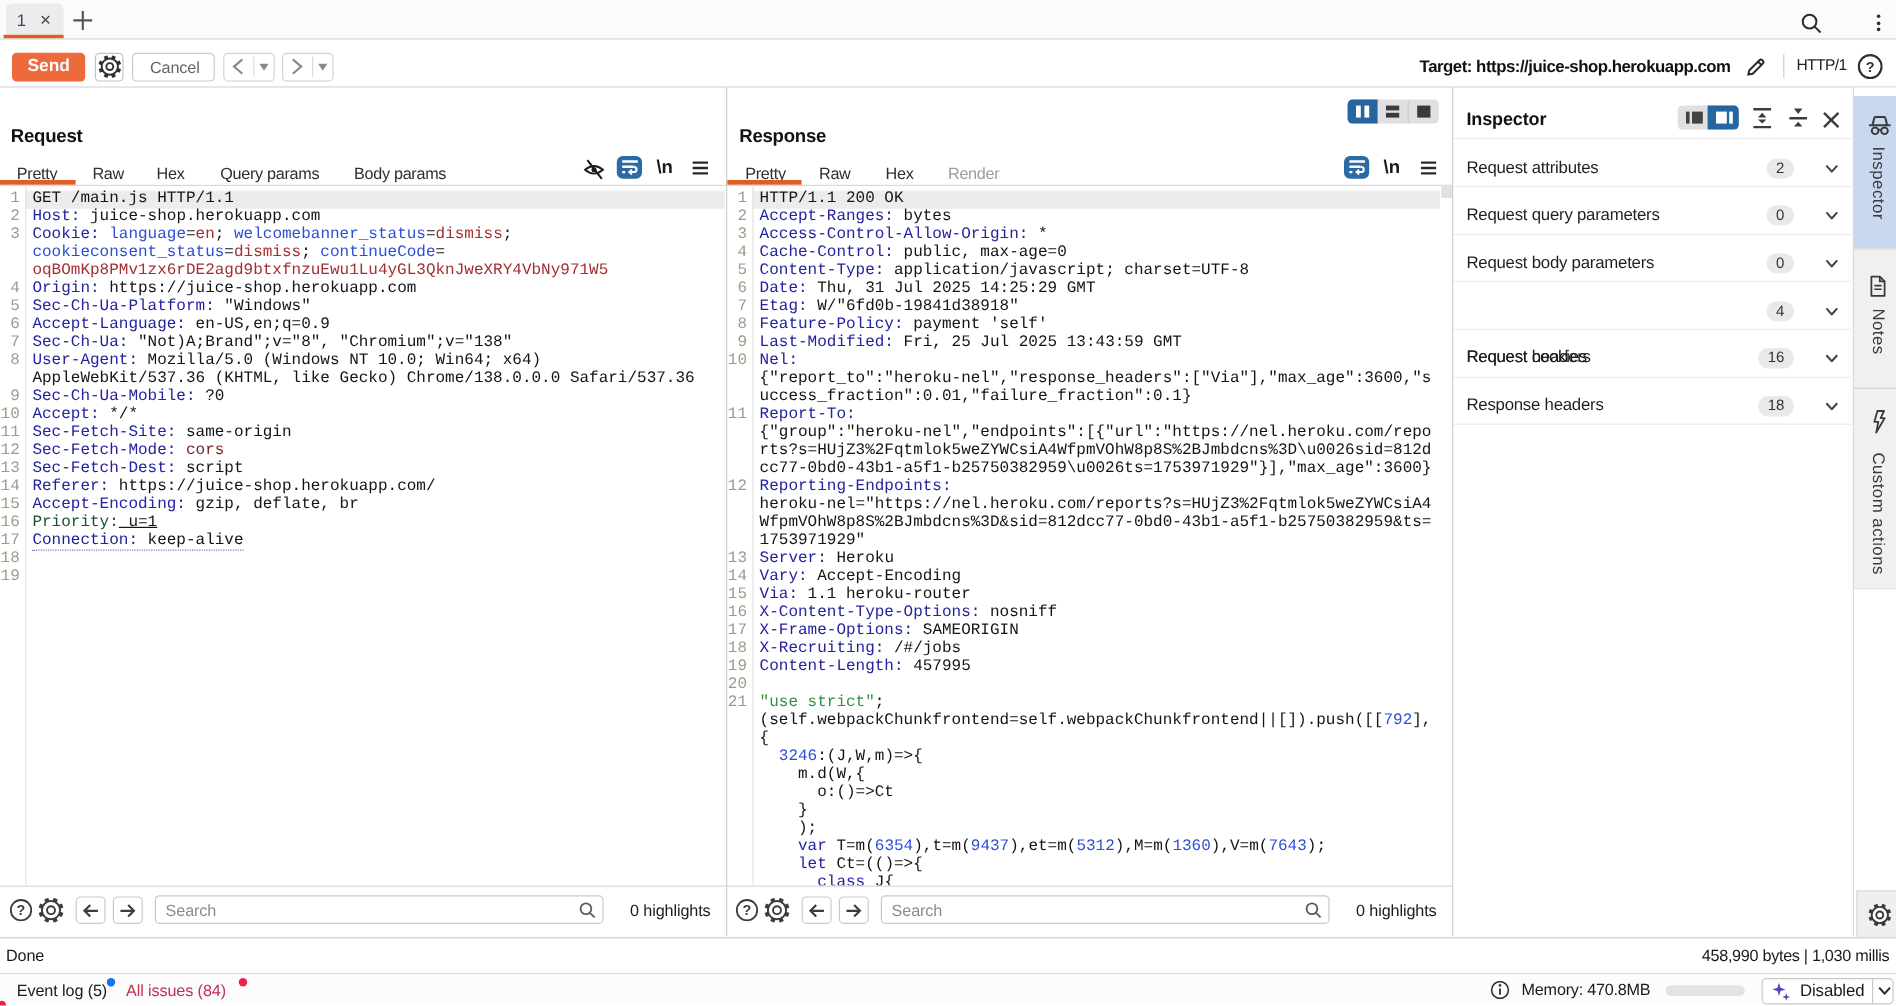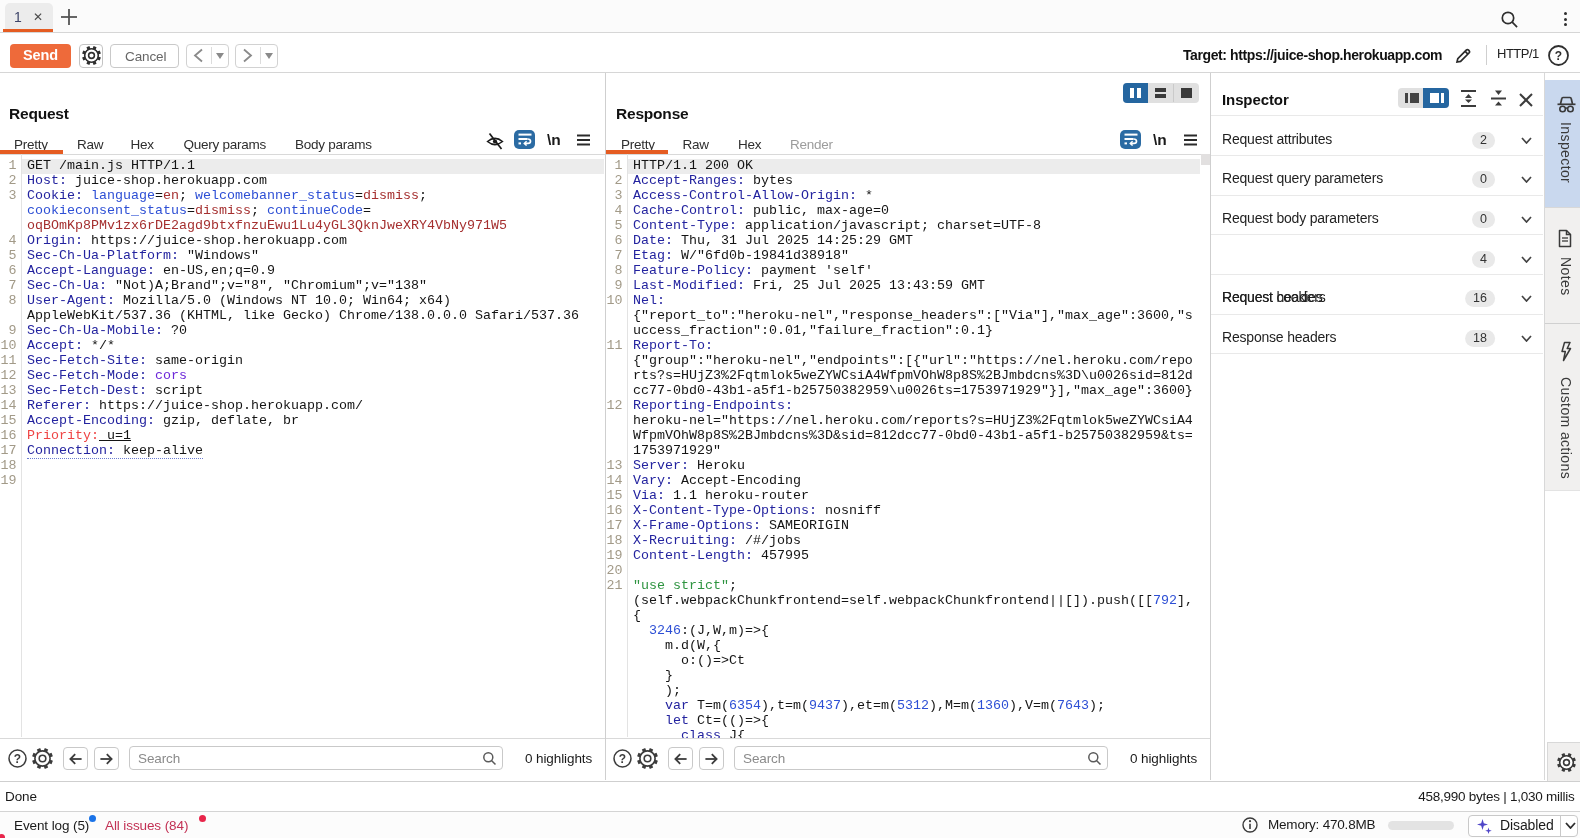--- a/index.html
+++ b/index.html
@@ -152,29 +152,29 @@
 <div class="ln" style="left:0px;top:138.5px;width:16.5px;">8</div>
 <div class="code" style="left:27px;top:138.5px;"><span style="color:#23239f;">User-Agent:</span><span style="color:#141414;"> Mozilla/5.0 (Windows NT 10.0; Win64; x64)</span></div>
 <div class="code" style="left:27px;top:153.5px;"><span style="color:#141414;">AppleWebKit/537.36 (KHTML, like Gecko) Chrome/138.0.0.0 Safari/537.36</span></div>
 <div class="ln" style="left:0px;top:168.5px;width:16.5px;">9</div>
 <div class="code" style="left:27px;top:168.5px;"><span style="color:#23239f;">Sec-Ch-Ua-Mobile:</span><span style="color:#141414;"> ?0</span></div>
 <div class="ln" style="left:0px;top:183.5px;width:16.5px;">10</div>
 <div class="code" style="left:27px;top:183.5px;"><span style="color:#23239f;">Accept:</span><span style="color:#141414;"> */*</span></div>
 <div class="ln" style="left:0px;top:198.5px;width:16.5px;">11</div>
 <div class="code" style="left:27px;top:198.5px;"><span style="color:#23239f;">Sec-Fetch-Site:</span><span style="color:#141414;"> same-origin</span></div>
 <div class="ln" style="left:0px;top:213.5px;width:16.5px;">12</div>
-<div class="code" style="left:27px;top:213.5px;"><span style="color:#23239f;">Sec-Fetch-Mode:</span><span style="color:#6d28d9;"> cors</span></div>
+<div class="code" style="left:27px;top:213.5px;"><span style="color:#23239f;">Sec-Fetch-Mode:</span><span style="color:#7f1d1d;"> cors</span></div>
 <div class="ln" style="left:0px;top:228.5px;width:16.5px;">13</div>
 <div class="code" style="left:27px;top:228.5px;"><span style="color:#23239f;">Sec-Fetch-Dest:</span><span style="color:#141414;"> script</span></div>
 <div class="ln" style="left:0px;top:243.5px;width:16.5px;">14</div>
 <div class="code" style="left:27px;top:243.5px;"><span style="color:#23239f;">Referer:</span><span style="color:#141414;"> https://juice-shop.herokuapp.com/</span></div>
 <div class="ln" style="left:0px;top:258.5px;width:16.5px;">15</div>
 <div class="code" style="left:27px;top:258.5px;"><span style="color:#23239f;">Accept-Encoding:</span><span style="color:#141414;"> gzip, deflate, br</span></div>
 <div class="ln" style="left:0px;top:273.5px;width:16.5px;">16</div>
-<div class="code" style="left:27px;top:273.5px;"><span style="color:#ef4444;">Priority:</span><span style="color:#141414;text-decoration:underline;"> u=1</span></div>
+<div class="code" style="left:27px;top:273.5px;"><span style="color:#14532d;">Priority:</span><span style="color:#141414;text-decoration:underline;"> u=1</span></div>
 <div class="ln" style="left:0px;top:288.5px;width:16.5px;">17</div>
 <div class="code" style="left:27px;top:288.5px;"><span style="border-bottom:1.5px dotted #6b7cd0;"><span style="color:#23239f;">Connection:</span><span style="color:#141414;"> keep-alive</span></span></div>
 <div class="ln" style="left:0px;top:303.5px;width:16.5px;">18</div>
 <div class="ln" style="left:0px;top:318.5px;width:16.5px;">19</div>
 </div>
 <div style="position:absolute;left:605.5px;top:154px;width:594.5px;height:583.5px;overflow:hidden;">
 <div style="position:absolute;left:21px;top:4.5px;width:573.5px;height:15px;background:#ececec;"></div>
 <div class="ln" style="left:0px;top:3.5px;width:17.0px;">1</div>
 <div class="code" style="left:27.5px;top:3.5px;"><span style="color:#141414;">HTTP/1.1 200 OK</span></div>
 <div class="ln" style="left:0px;top:18.5px;width:17.0px;">2</div>

